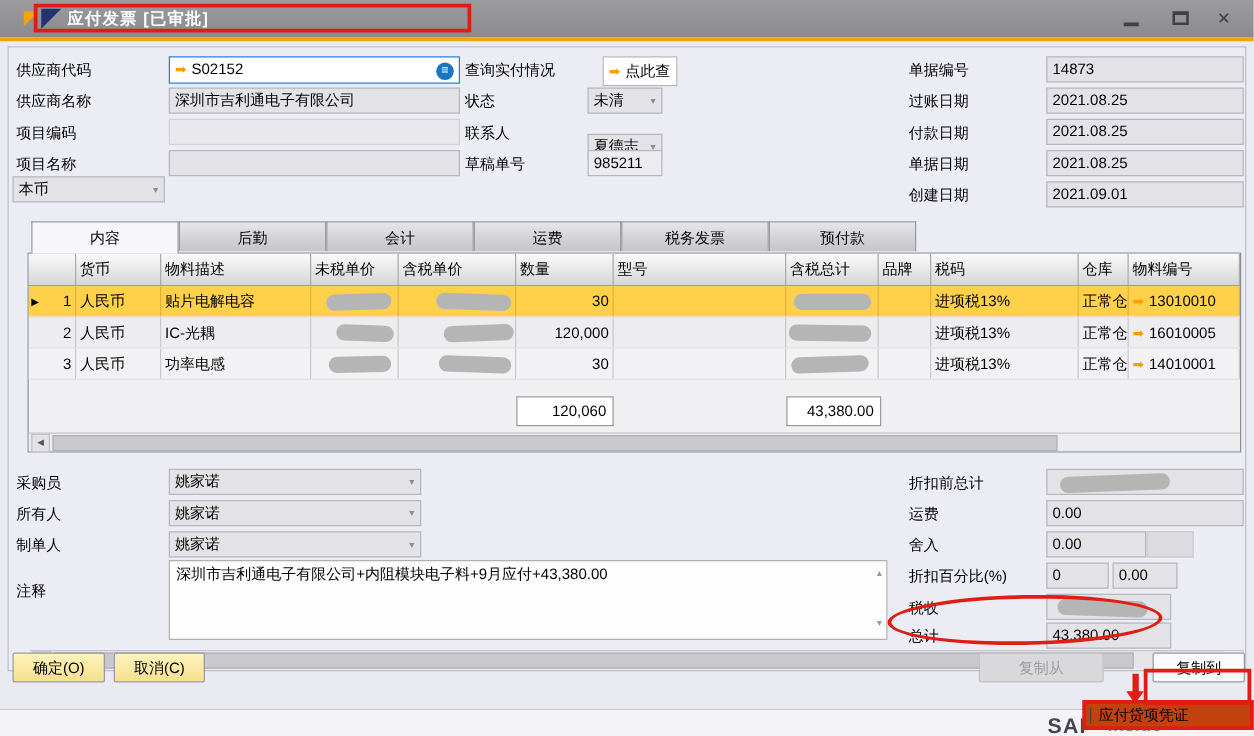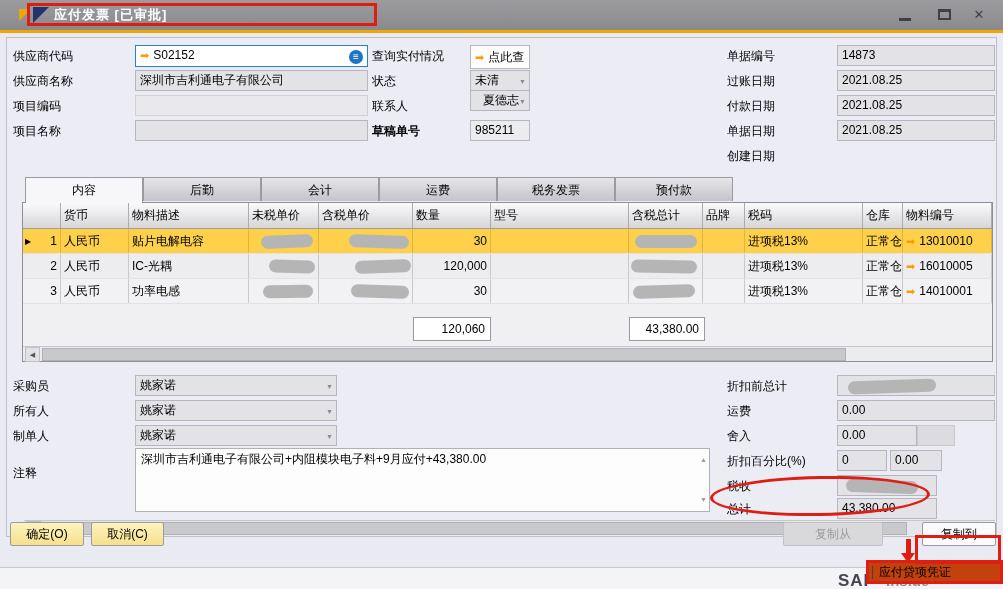--- a/index.html
+++ b/index.html
@@ -114,47 +114,52 @@
   <div class="fld focus" style="left:135px; top:45px; width:233px; height:22px;">
     <span class="link-arrow">➡</span><span>S02152</span>
     <span class="menu-circle" style="top:4px;">≡</span>
   </div>
   <div class="lbl" style="left:13px; top:70px;">供应商名称</div>
   <div class="fld" style="left:135px; top:70px; width:233px;">深圳市吉利通电子有限公司</div>
   <div class="lbl" style="left:13px; top:95px;">项目编码</div>
   <div class="fld" style="left:135px; top:95px; width:233px; background:#e9e9ed; border-color:#d0d0d6;"></div>
   <div class="lbl" style="left:13px; top:120px;">项目名称</div>
   <div class="fld" style="left:135px; top:120px; width:233px;"></div>
+  <div class="fld" style="left:10px; top:141px; width:122px;">
+    <span>本币</span>
+    <span class="combo-arrow">▼</span>
+  </div>
 
   <div class="lbl" style="left:372px; top:45px;">查询实付情况</div>
-  <div class="fld white" style="left:470px; top:45px; width:60px; height:24px; line-height:22px;">
+  <div class="fld white" style="left:482px; top:45px; width:60px; height:24px; line-height:22px;">
     <span class="link-arrow">➡</span><span>点此查</span>
   </div>
   <div class="lbl" style="left:372px; top:70px;">状态</div>
   <div class="fld" style="left:470px; top:70px; width:60px;">
     <span>未清</span>
     <span class="combo-arrow">▼</span>
   </div>
   <div class="lbl" style="left:372px; top:95px;">联系人</div>
-  <div class="fld" style="left:470px; top:90px; width:60px; padding-right:10px;text-align:right;">
+  <div class="fld" style="left:470px; top:107px; width:60px; padding-right:10px;">
     <span>夏德志</span>
     <span class="combo-arrow">▼</span>
   </div>
-  <div class="lbl" style="left:372px; top:120px;font-weight:bold;">草稿单号</div>
+  <div class="lbl" style="left:372px; top:120px;">草稿单号</div>
   <div class="fld" style="left:470px; top:120px; width:60px; background:#ececf0;">985211</div>
 
   <div class="lbl" style="left:727px; top:45px;">单据编号</div>
   <div class="fld" style="left:837px; top:45px; width:158px;">14873</div>
   <div class="lbl" style="left:727px; top:70px;">过账日期</div>
   <div class="fld" style="left:837px; top:70px; width:158px;">2021.08.25</div>
   <div class="lbl" style="left:727px; top:95px;">付款日期</div>
   <div class="fld" style="left:837px; top:95px; width:158px;">2021.08.25</div>
   <div class="lbl" style="left:727px; top:120px;">单据日期</div>
   <div class="fld" style="left:837px; top:120px; width:158px;">2021.08.25</div>
   <div class="lbl" style="left:727px; top:145px;">创建日期</div>
+  <div class="fld" style="left:837px; top:145px; width:158px;">2021.09.01</div>
 
   <div class="tab" style="left:143px;">后勤</div>
   <div class="tab active" style="left:25px;">内容</div>
   <div class="tab" style="left:261px;">会计</div>
   <div class="tab" style="left:379px;">运费</div>
   <div class="tab" style="left:615px;">预付款</div>
   <div class="tab" style="left:497px;">税务发票</div>
 
   <div class="grid">
     <div class="trow thead">

